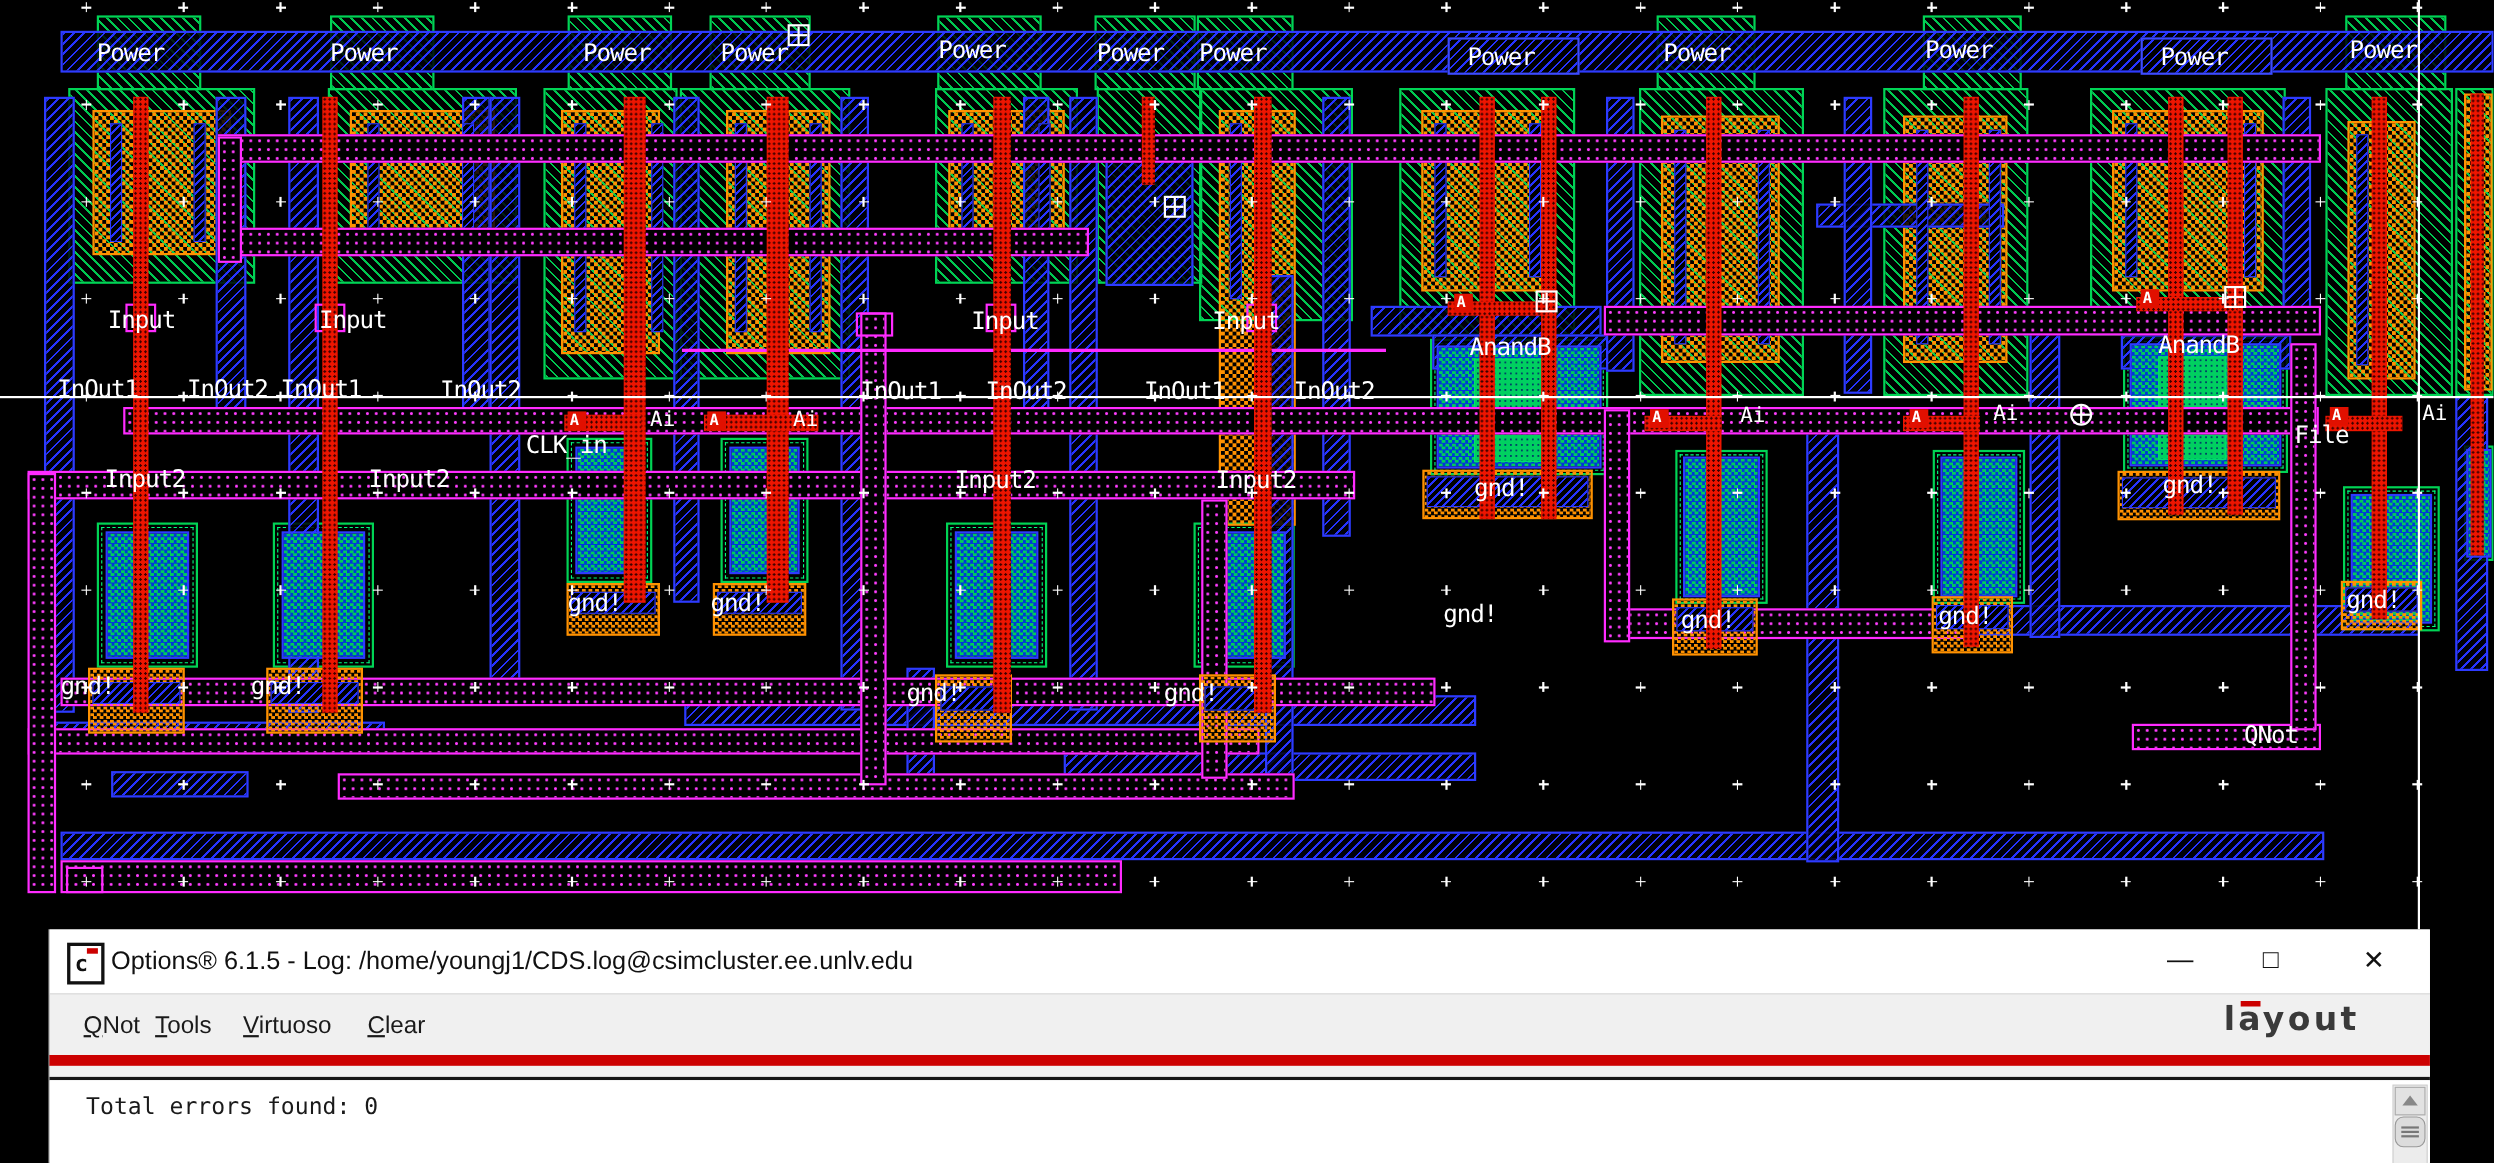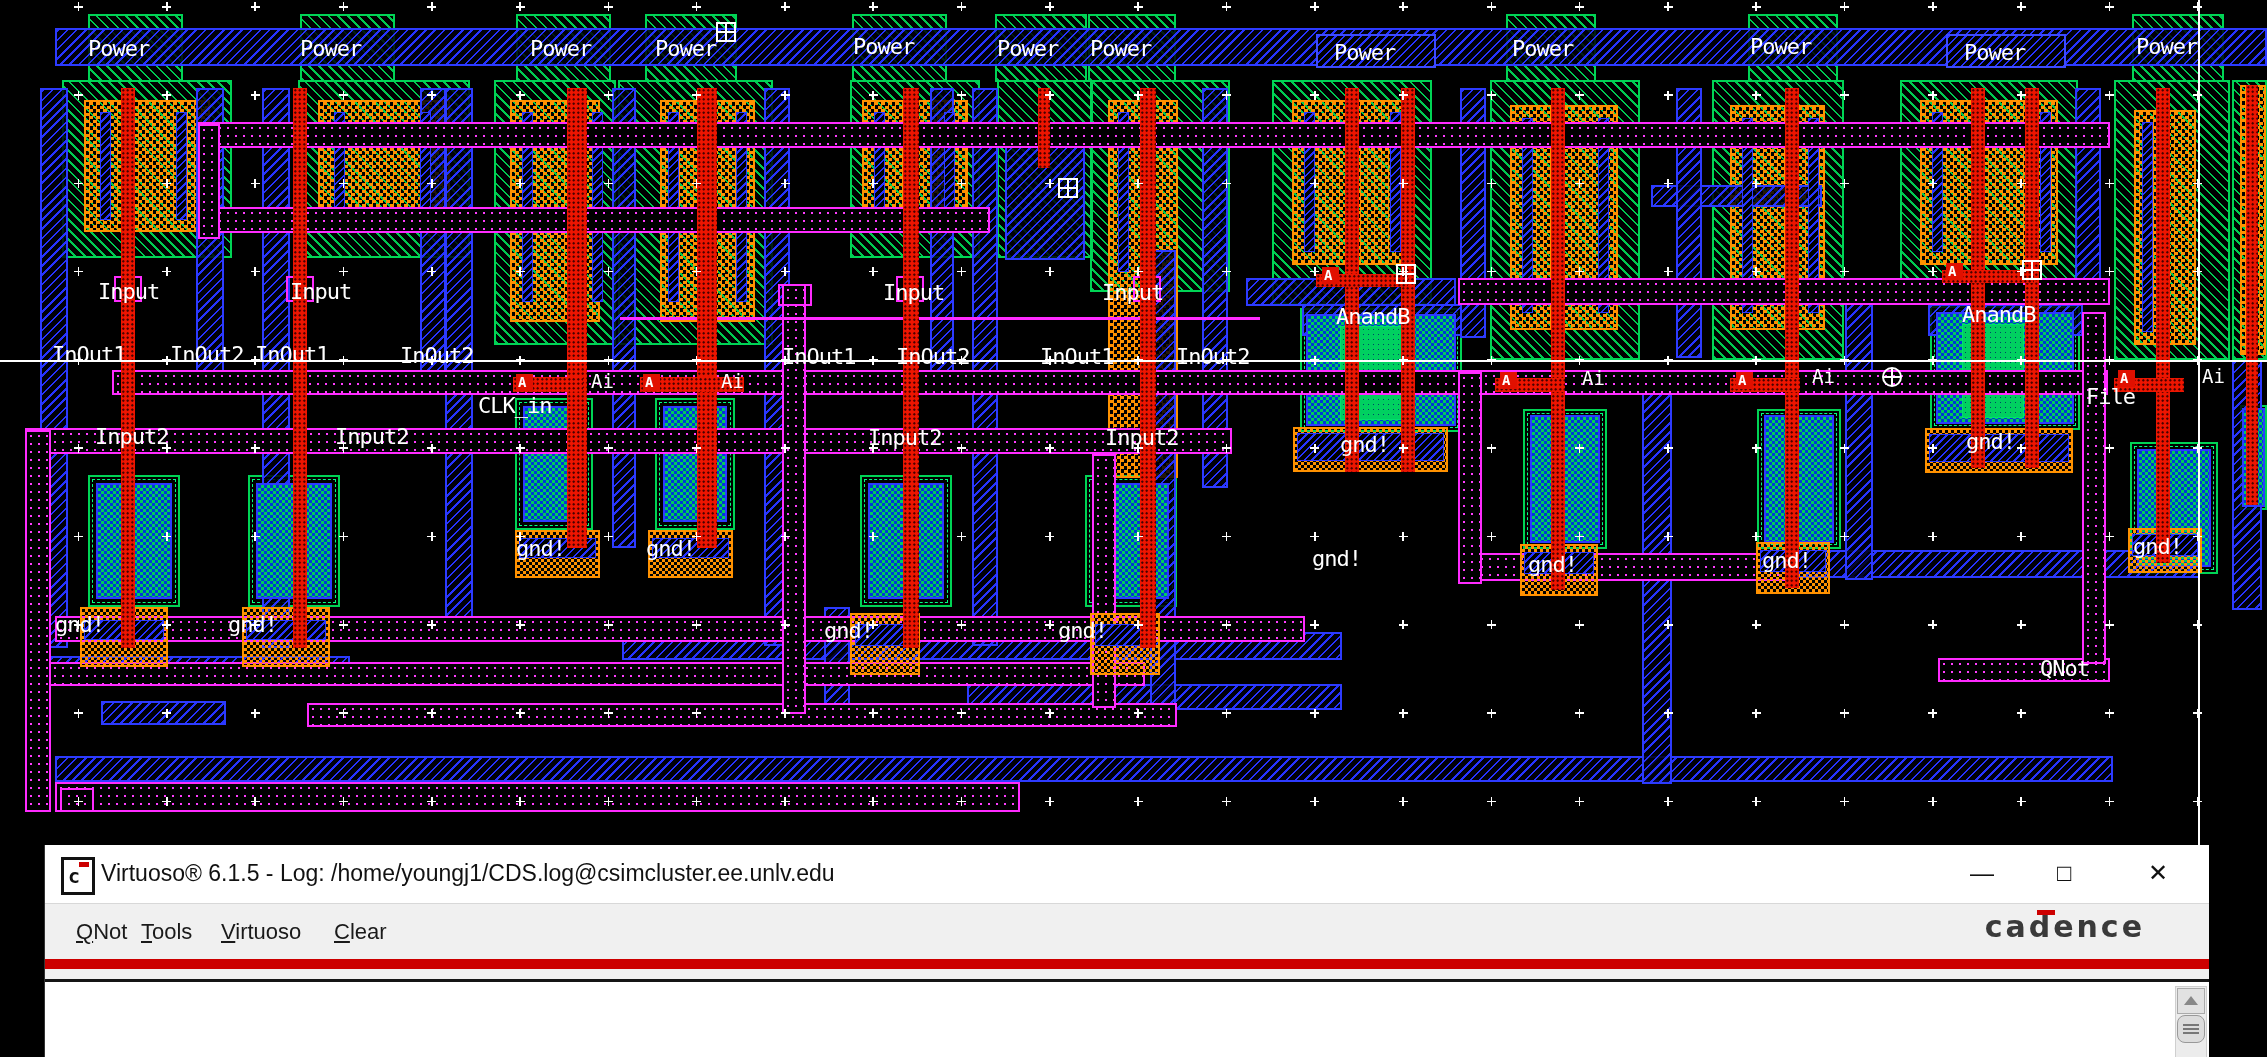--- a/index.html
+++ b/index.html
@@ -596,37 +596,38 @@
       <div class="pin pinBP" style="left: 716px; top: 22px; position: absolute;"></div>
     </div>
 </div>
 
 <div id="win">
   <div id="titlebar">
     <div id="appicon">
       <span class="c">c</span>
       <span class="bar"></span>
     </div>
-    <span id="title-text">Virtuoso® 6.1.5 - Log: /home/youngj1/CDS.log@csimcluster.ee.unlv.edu</span>
+    <span id="title-text">Options® 6.1.5 - Log: /home/youngj1/CDS.log@csimcluster.ee.unlv.edu</span>
     <span class="winctl" id="btn-min">—</span>
     <span class="winctl" id="btn-max">□</span>
     <span class="winctl" id="btn-close">✕</span>
   </div>
   <div id="menubar">
     <span class="menu-item" style="left:31px">QNot</span>
     <span class="menu-item" style="left:96px">Tools</span>
     <span class="menu-item" style="left:176px">Virtuoso</span>
     <span class="menu-item" style="left:289px">Clear</span>
-    <span id="logo">cadence</span>
+    <span id="logo">layout</span>
     <span id="logo-bar"></span>
   </div>
   <div id="redline"></div>
   <div id="substrip"></div>
   <div id="logarea">
     <div class="pad"></div>
+    <div class="logline">  Total errors found: 0</div>
     <div id="vscroll">
       <div class="sbtn" style="top:1px">
           <span class="tri-up"></span>
         </div>
       <div id="sthumb">
         <i style="top:8px"></i>
           <i style="top:12px"></i>
           <i style="top:16px"></i>
       </div>
 

